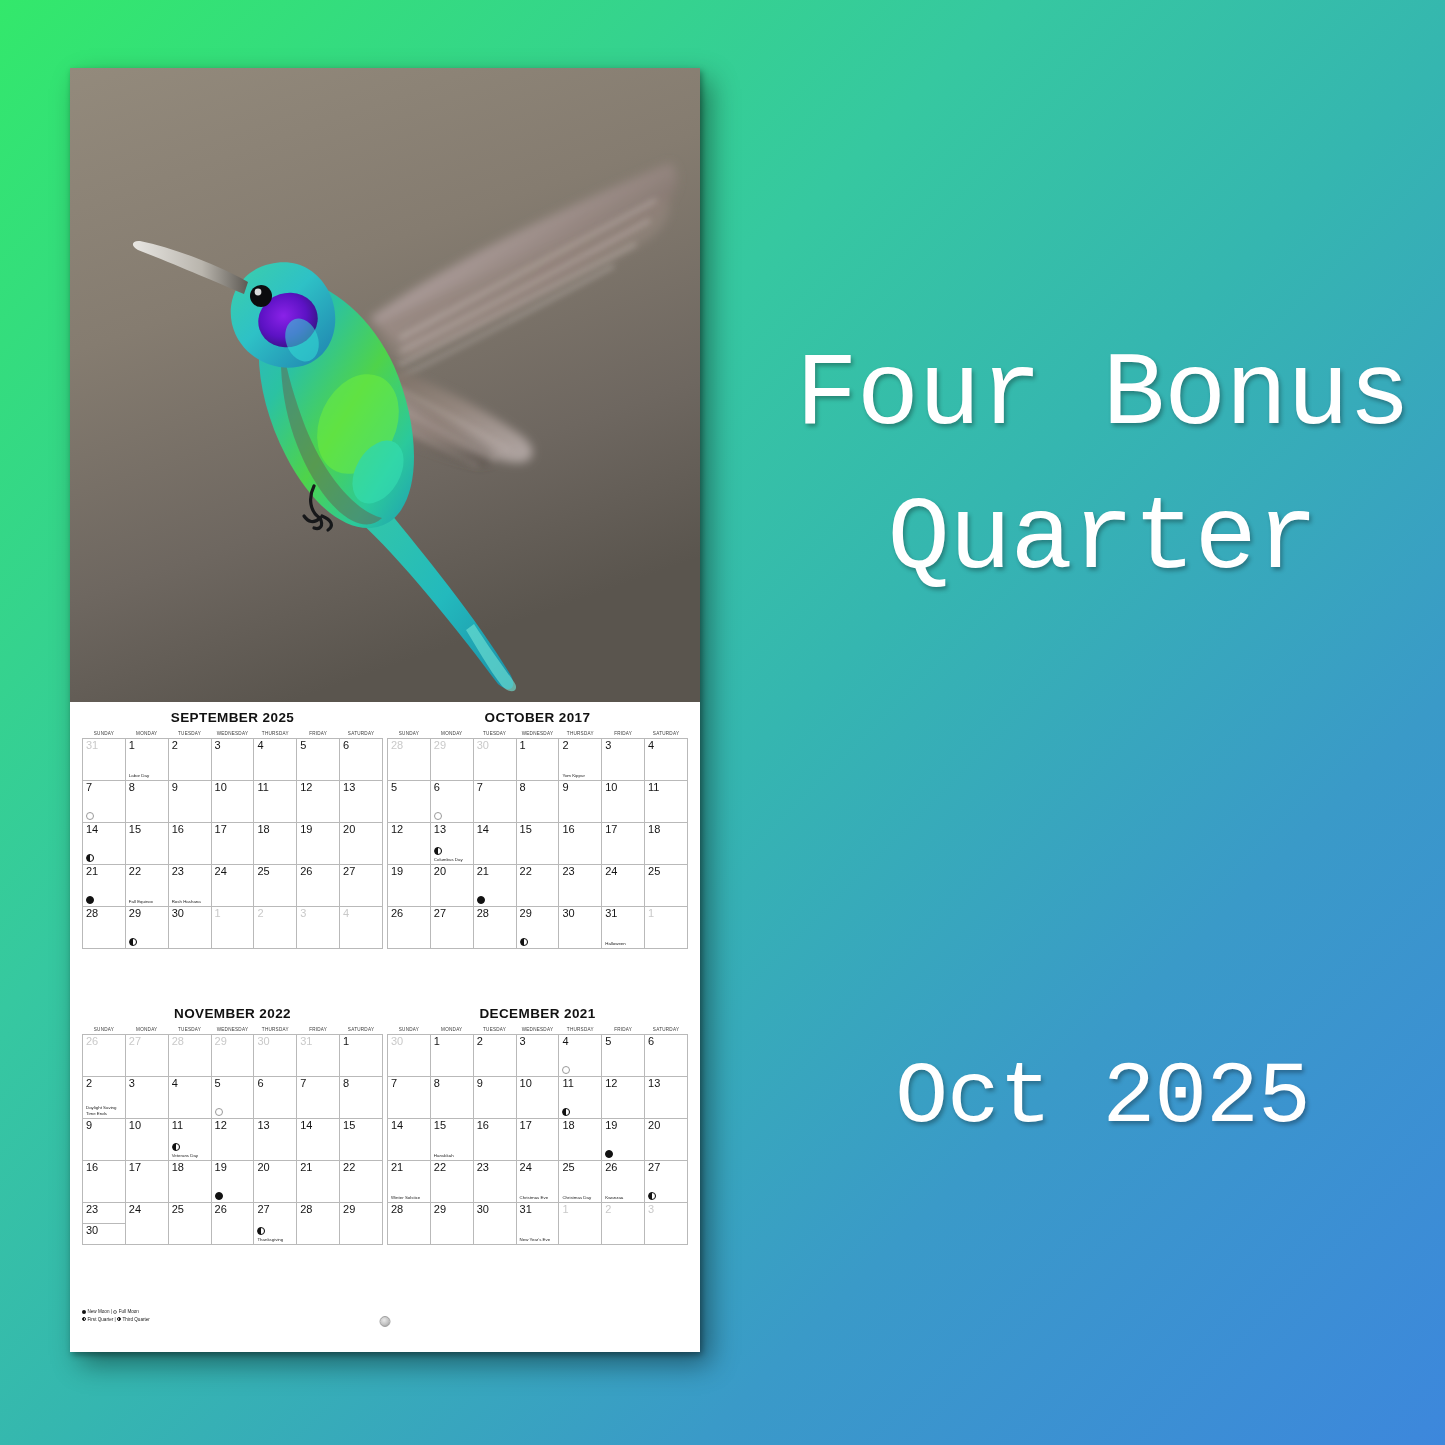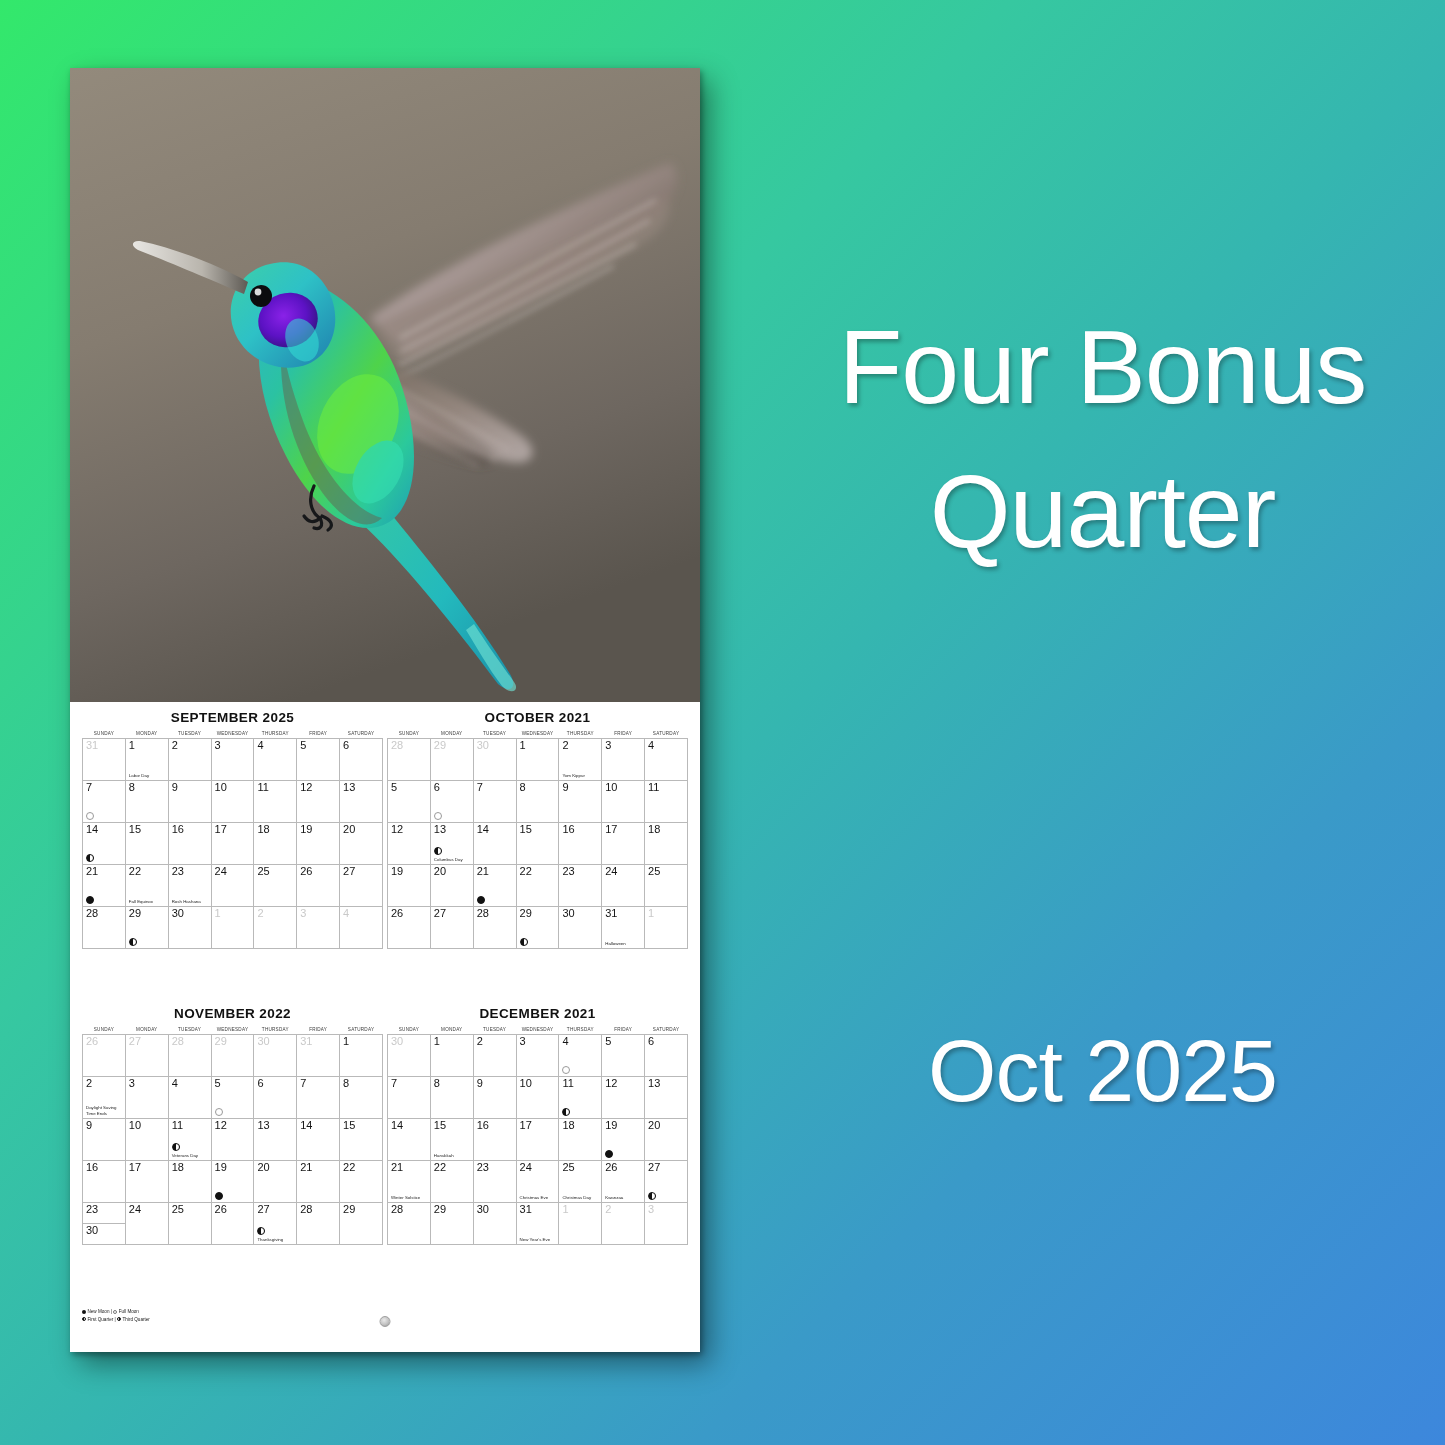--- a/index.html
+++ b/index.html
@@ -151,24 +151,25 @@
   #promo-panel{
     position:absolute;
     left:760px; top:0;
     width:685px; height:1445px;
   }
   .promo-line{
     position:absolute;
     width:100%;
     text-align:center;
     color:#ffffff;
-    font-family:Liberation Sans, sans-serif;
+    font-family:Liberation Mono, monospace;
     font-weight:normal;
     text-shadow: 2px 3px 4px rgba(0,0,0,.30);
     white-space:nowrap;
+    margin-top:28px;
   }
   #headline-1{ top:308px; font-size:104px; letter-spacing:-1px; }
   #headline-2{ top:452px; font-size:104px; letter-spacing:-1px; }
   #headline-3{ top:596px; font-size:104px; letter-spacing:-1px; }
   #range-1{ top:895px; font-size:88px; letter-spacing:-1px; }
   #range-2{ top:1020px; font-size:88px; letter-spacing:-1px; }
 </style>
 </head>
 <body>
 
@@ -429,21 +430,21 @@
                 <span class="daynum">3</span>
               </td>
               <td class="other">
                 <span class="daynum">4</span>
               </td>
             </tr>
           </tbody>
         </table>
       </div>
       <div class="month-block">
-        <div class="month-title">OCTOBER 2021</div>
+        <div class="month-title">OCTOBER 2017</div>
         <table class="month">
           <thead>
             <tr>
               <th>SUNDAY</th>
               <th>MONDAY</th>
               <th>TUESDAY</th>
               <th>WEDNESDAY</th>
               <th>THURSDAY</th>
               <th>FRIDAY</th>
               <th>SATURDAY</th>

